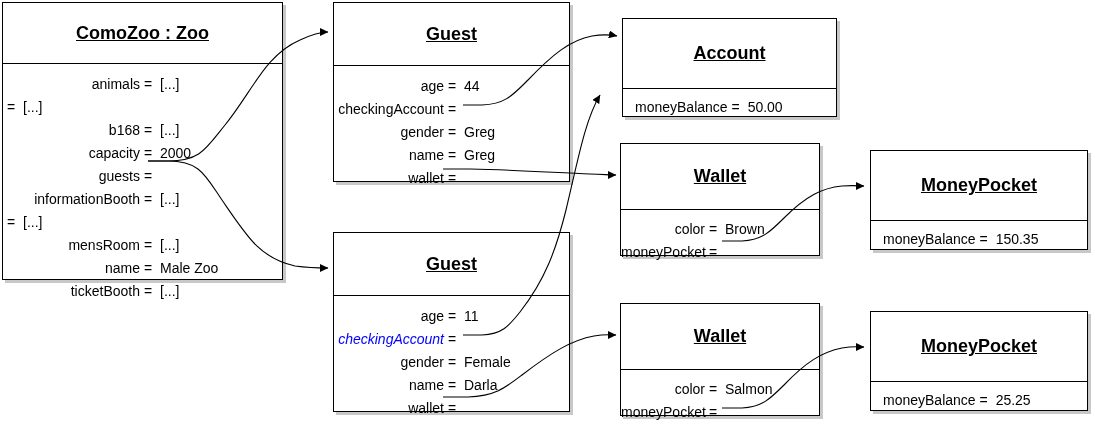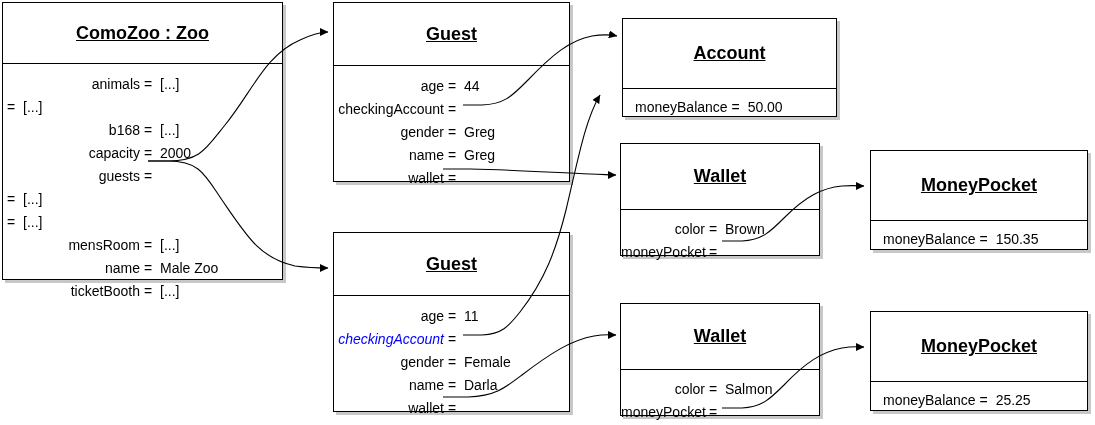--- a/index.html
+++ b/index.html
@@ -146,20 +146,21 @@
         <span class="attr-name" style="width:137px;">capacity</span>
         <span class="attr-eq">=</span>
         <span class="attr-val">2000</span>
       </div>
       <div class="attr-row align-right">
         <span class="attr-name" style="width:137px;margin-top:32px;">guests</span>
         <span class="attr-eq">=</span>
         <span class="attr-val"></span>
       </div>
       <div class="attr-row align-right">
+        <span class="attr-name" style="width:137px;">informationBooth</span>
         <span class="attr-eq">=</span>
         <span class="attr-val">[...]</span>
       </div>
       <div class="attr-row align-right">
         <span class="attr-eq">=</span>
         <span class="attr-val">[...]</span>
       </div>
       <div class="attr-row align-right">
         <span class="attr-name" style="width:137px;">mensRoom</span>
         <span class="attr-eq">=</span>

